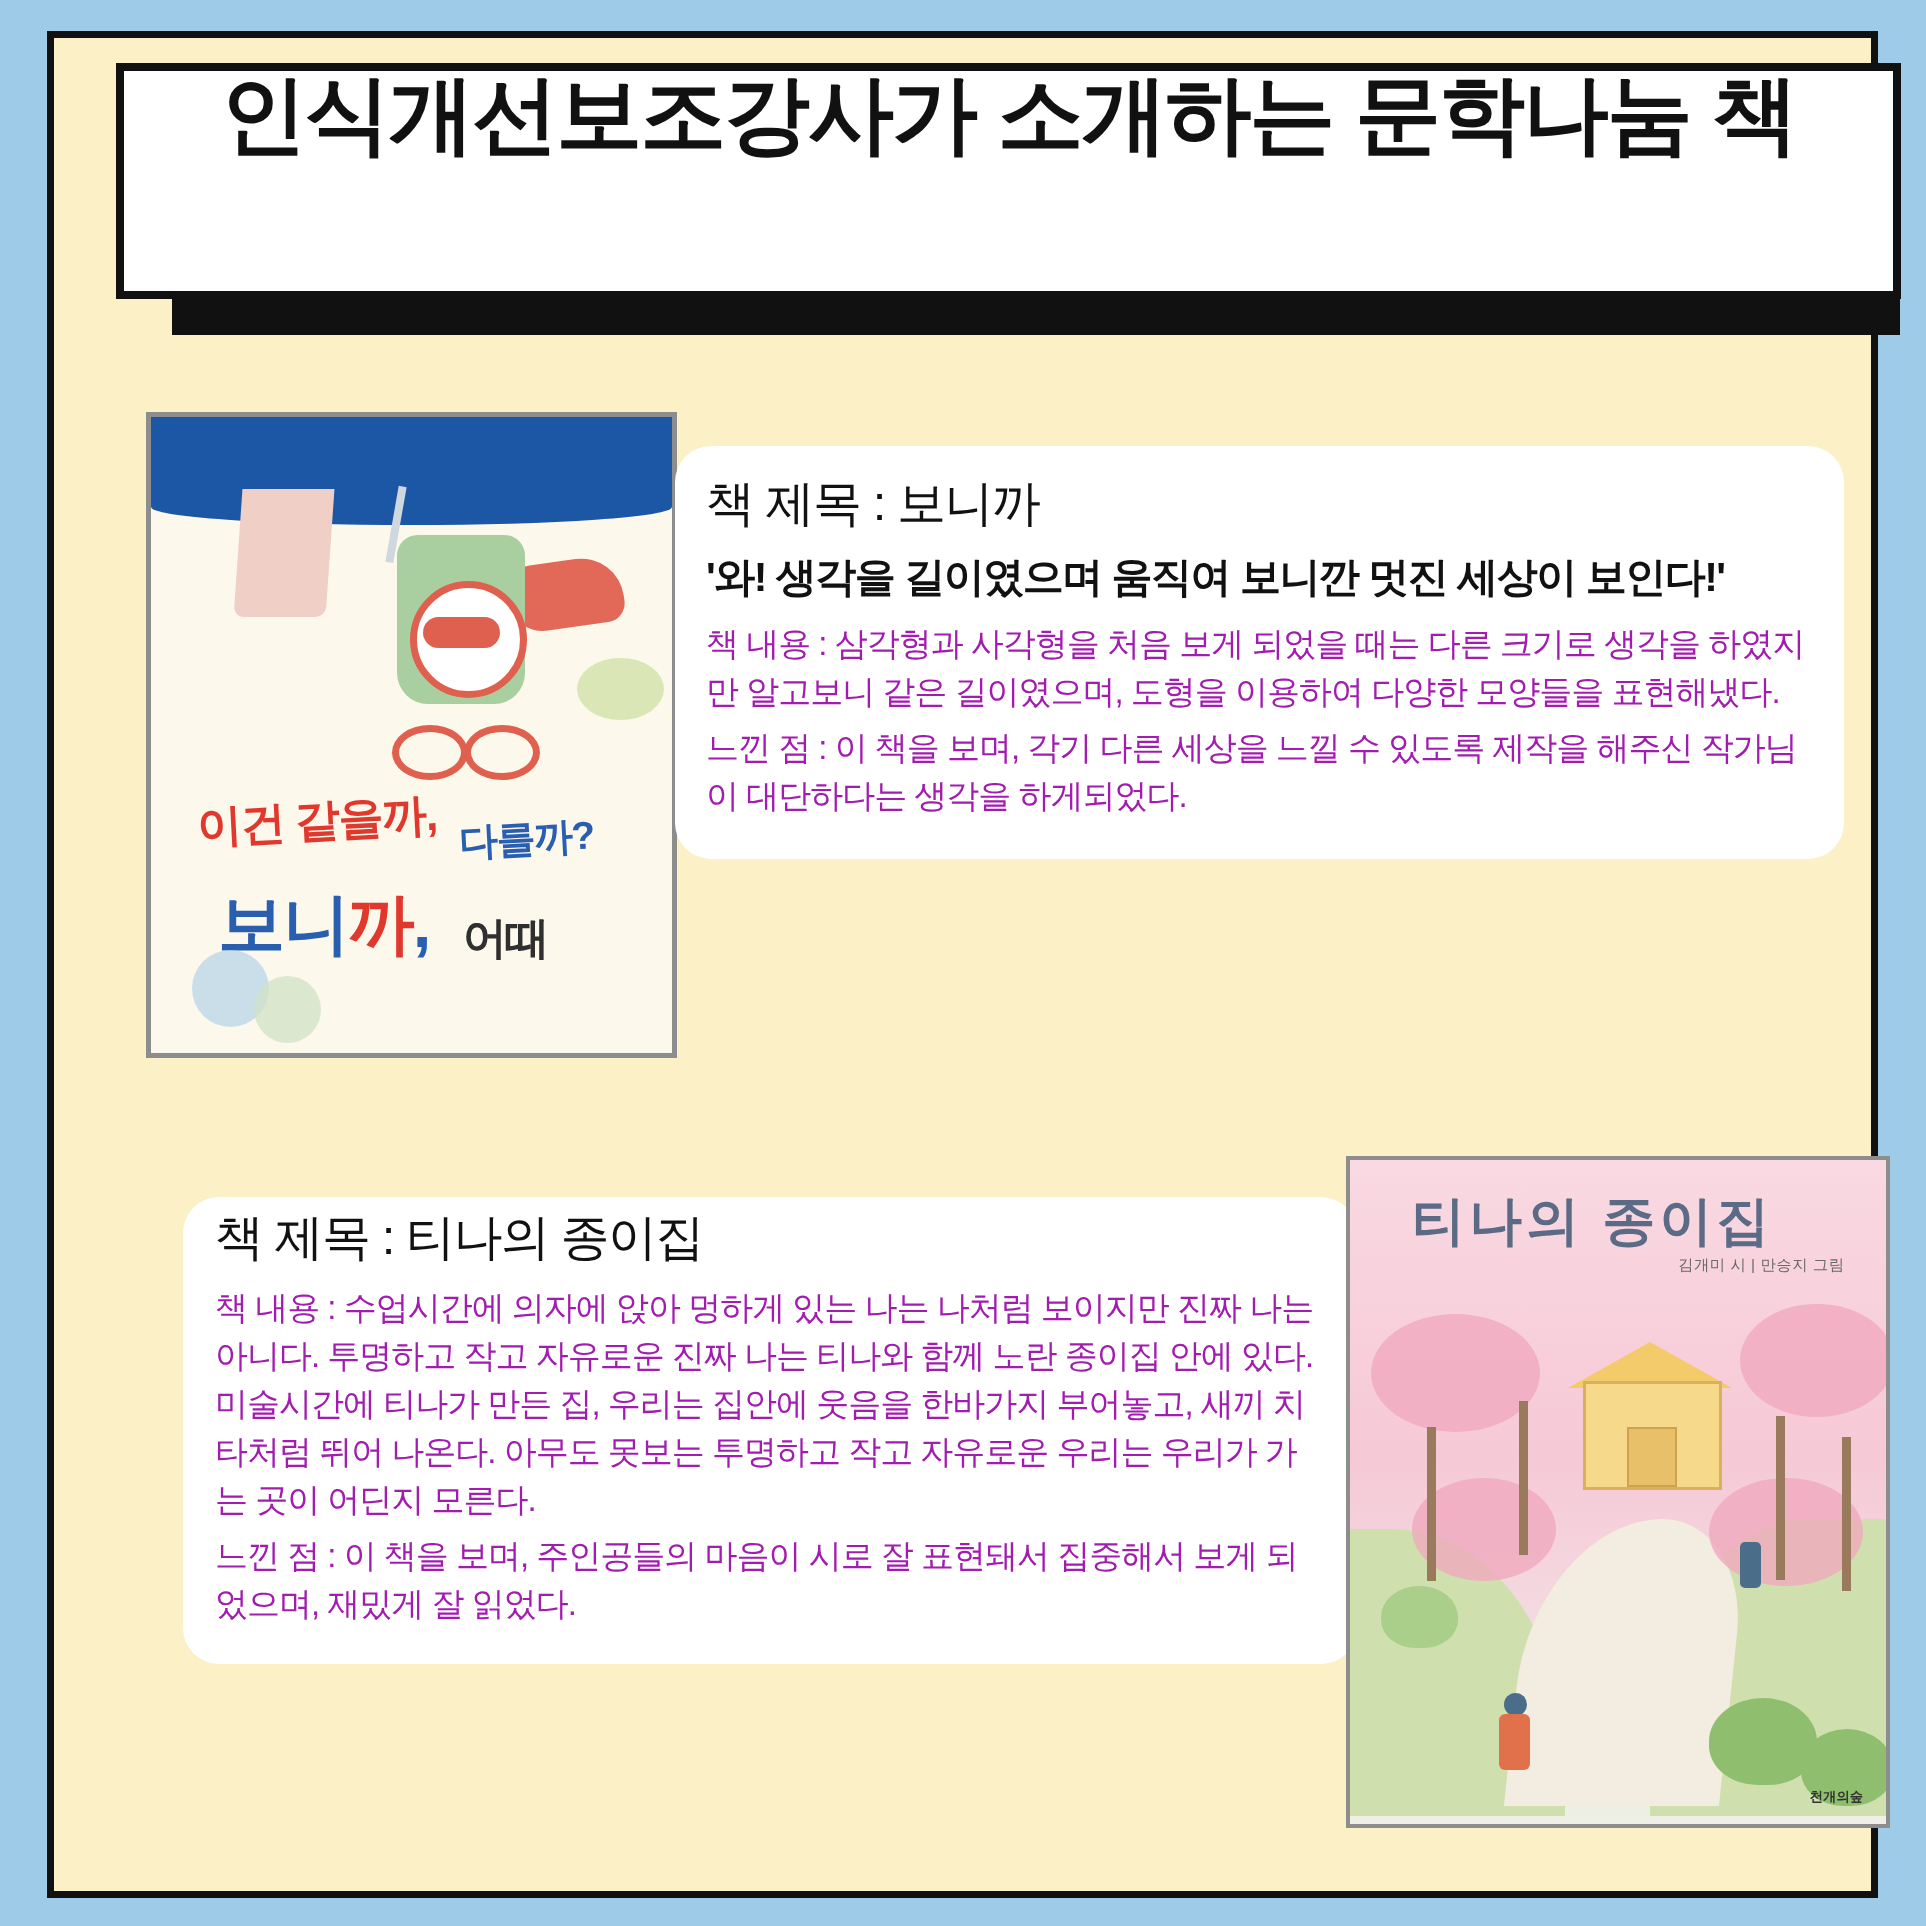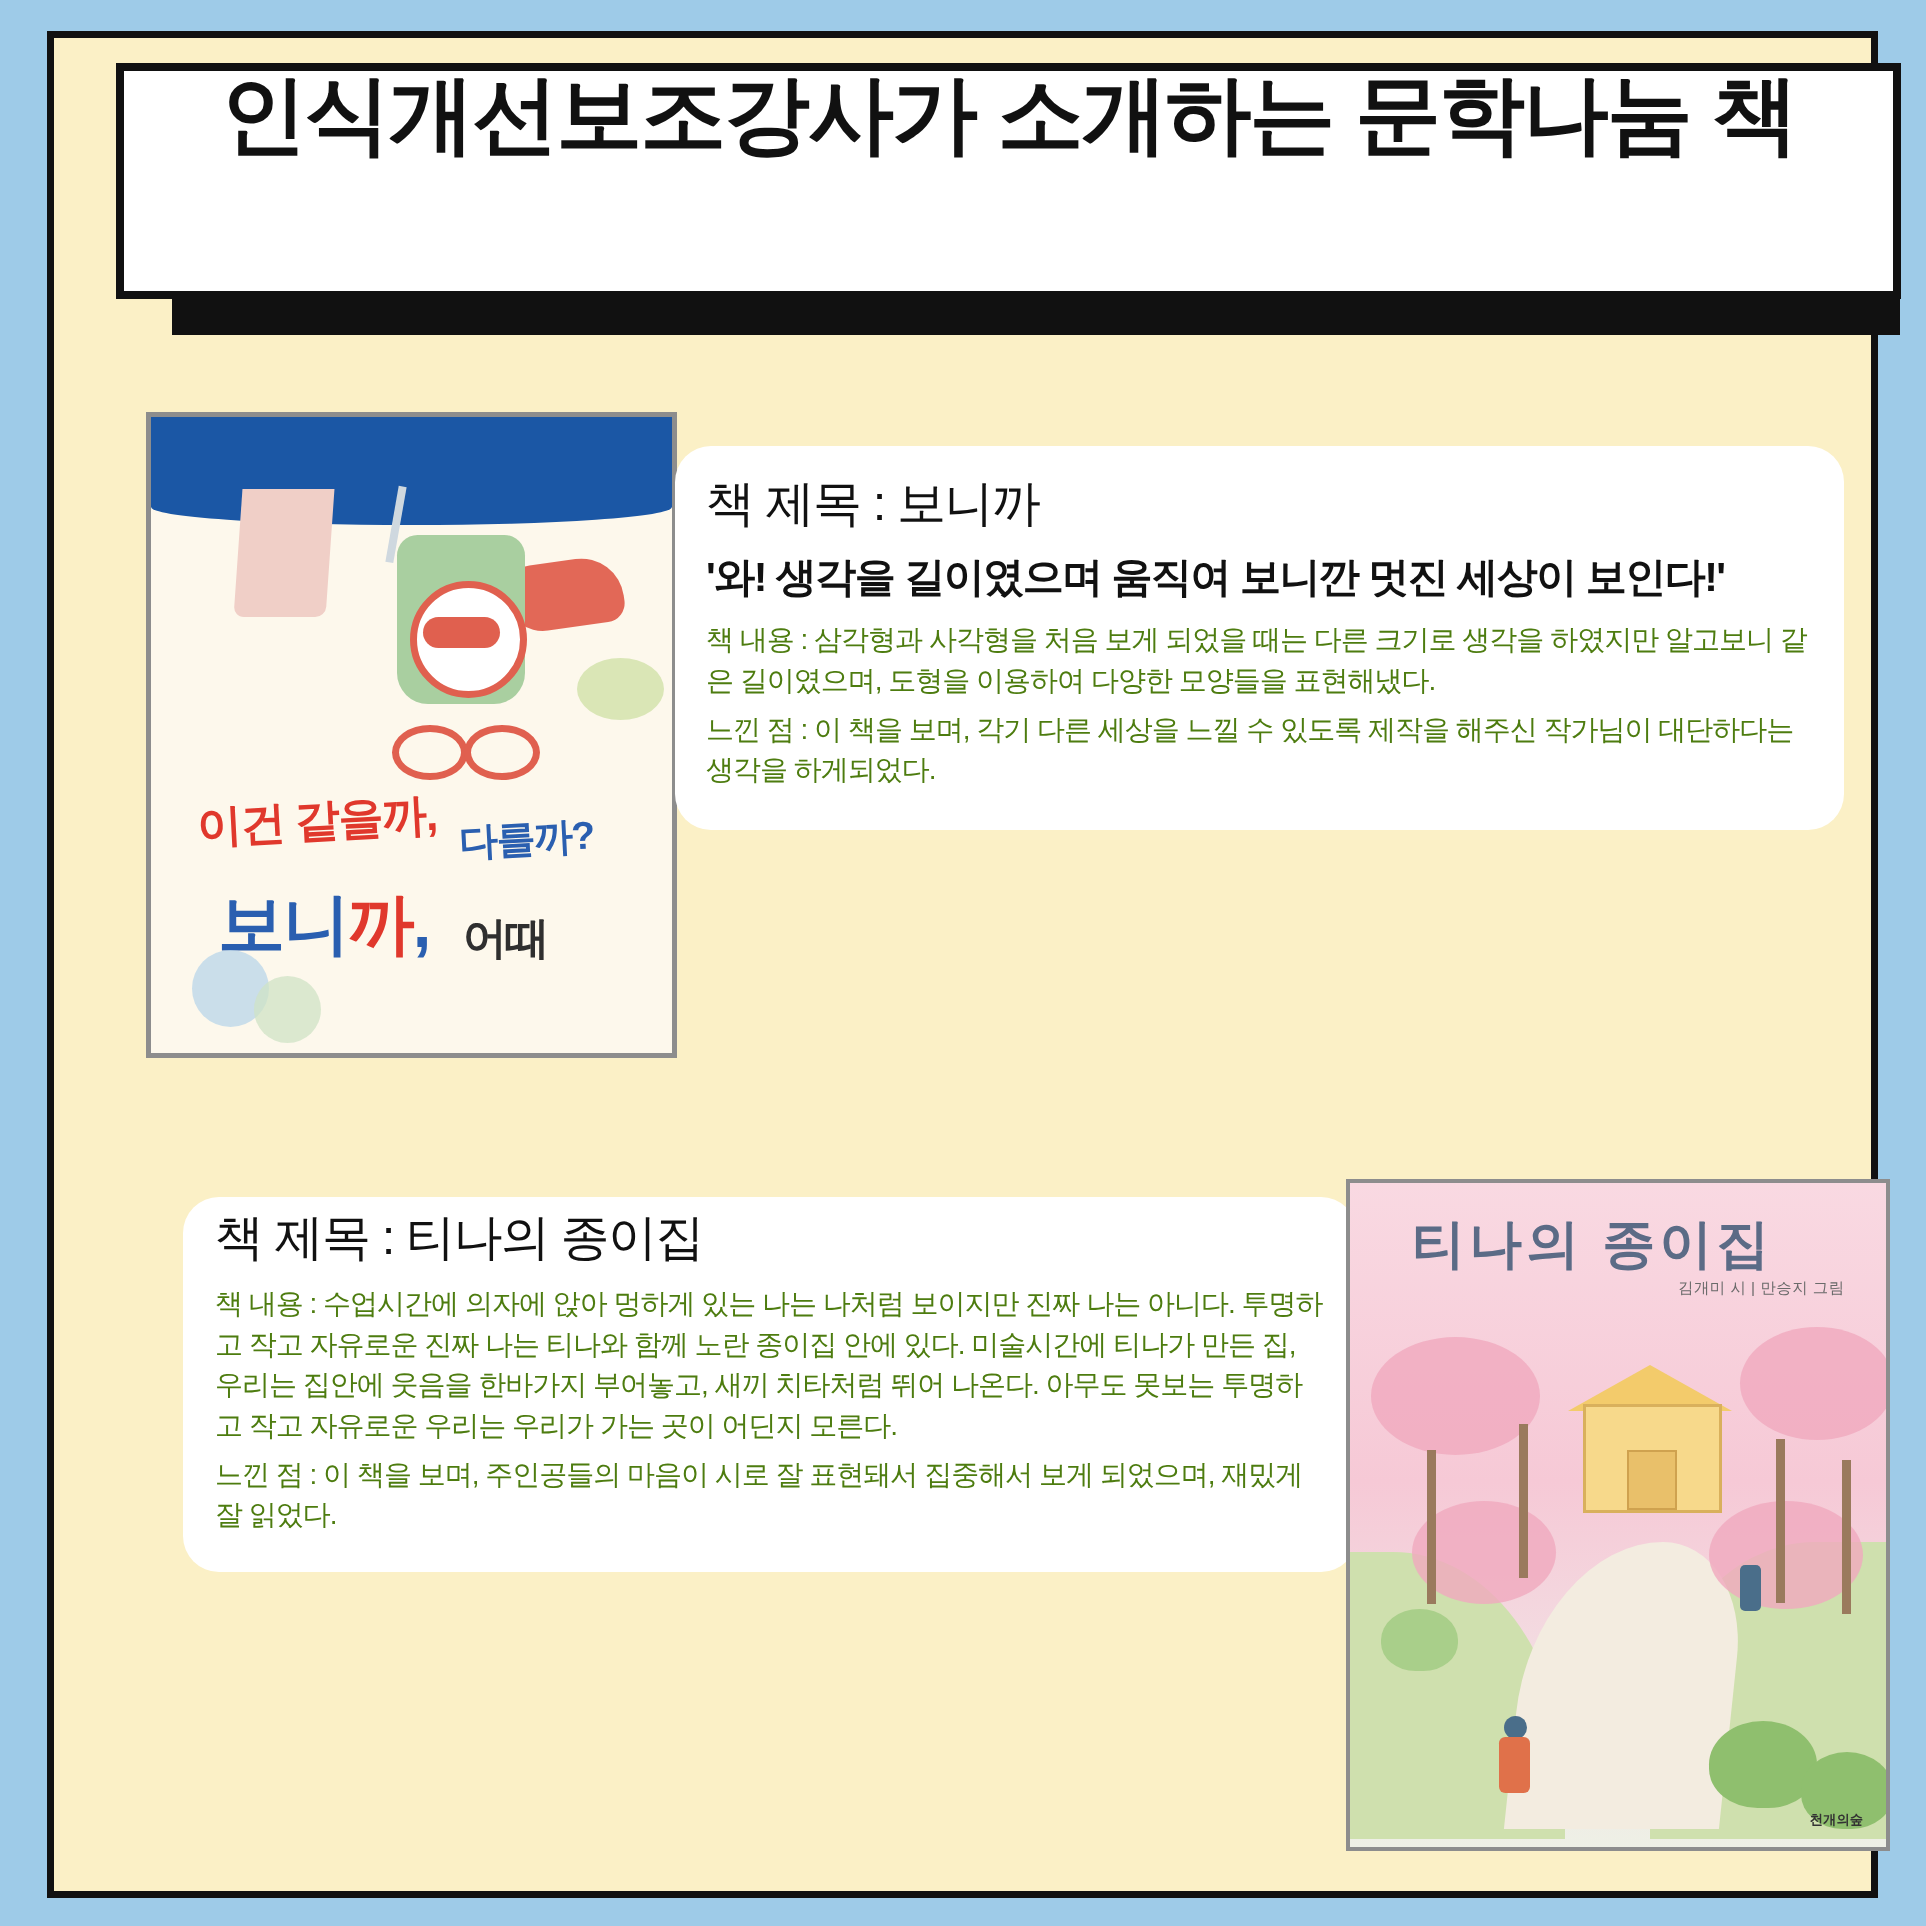--- a/index.html
+++ b/index.html
@@ -167,22 +167,22 @@
   }
   .book-quote {
     font-size: 41px;
     font-weight: bold;
     color: #111111;
     letter-spacing: -1.5px;
     margin-bottom: 15.4px;
     white-space: nowrap;
   }
   .book-para {
-    font-size: 28px;
-    color: #4d7c0f;
+    font-size: 33px;
+    color: #a21caf;
     letter-spacing: -1px;
     line-height: 1.45;
     margin-bottom: 8.2px;
   }
 
   
   .book2-text {
     position: absolute;
     left: 97px;
     top: 1159px;
@@ -196,21 +196,20 @@
   .book2-cover {
     position: absolute;
     left: 1292px;
     top: 1118px;
     width: 544px;
     height: 672px;
     border: 4.1px solid #8d8d8d;
     box-sizing: border-box;
     overflow: hidden;
     background: linear-gradient(#f9d9e2 0%, #f6c9d6 45%, #f3dbe1 70%, #eef0e6 100%);
-    margin-top: 23px;
   }
   .b2-title {
     position: absolute; left: 62px; top: 26px;
     font-size: 53px; font-weight: bold; color: #5b6b86;
     letter-spacing: 4.1px;
   }
   .b2-sub {
     position: absolute; left: 328px; top: 95px;
     font-size: 15.4px; color: #6a6a6a; letter-spacing: 0.5px;
   }

